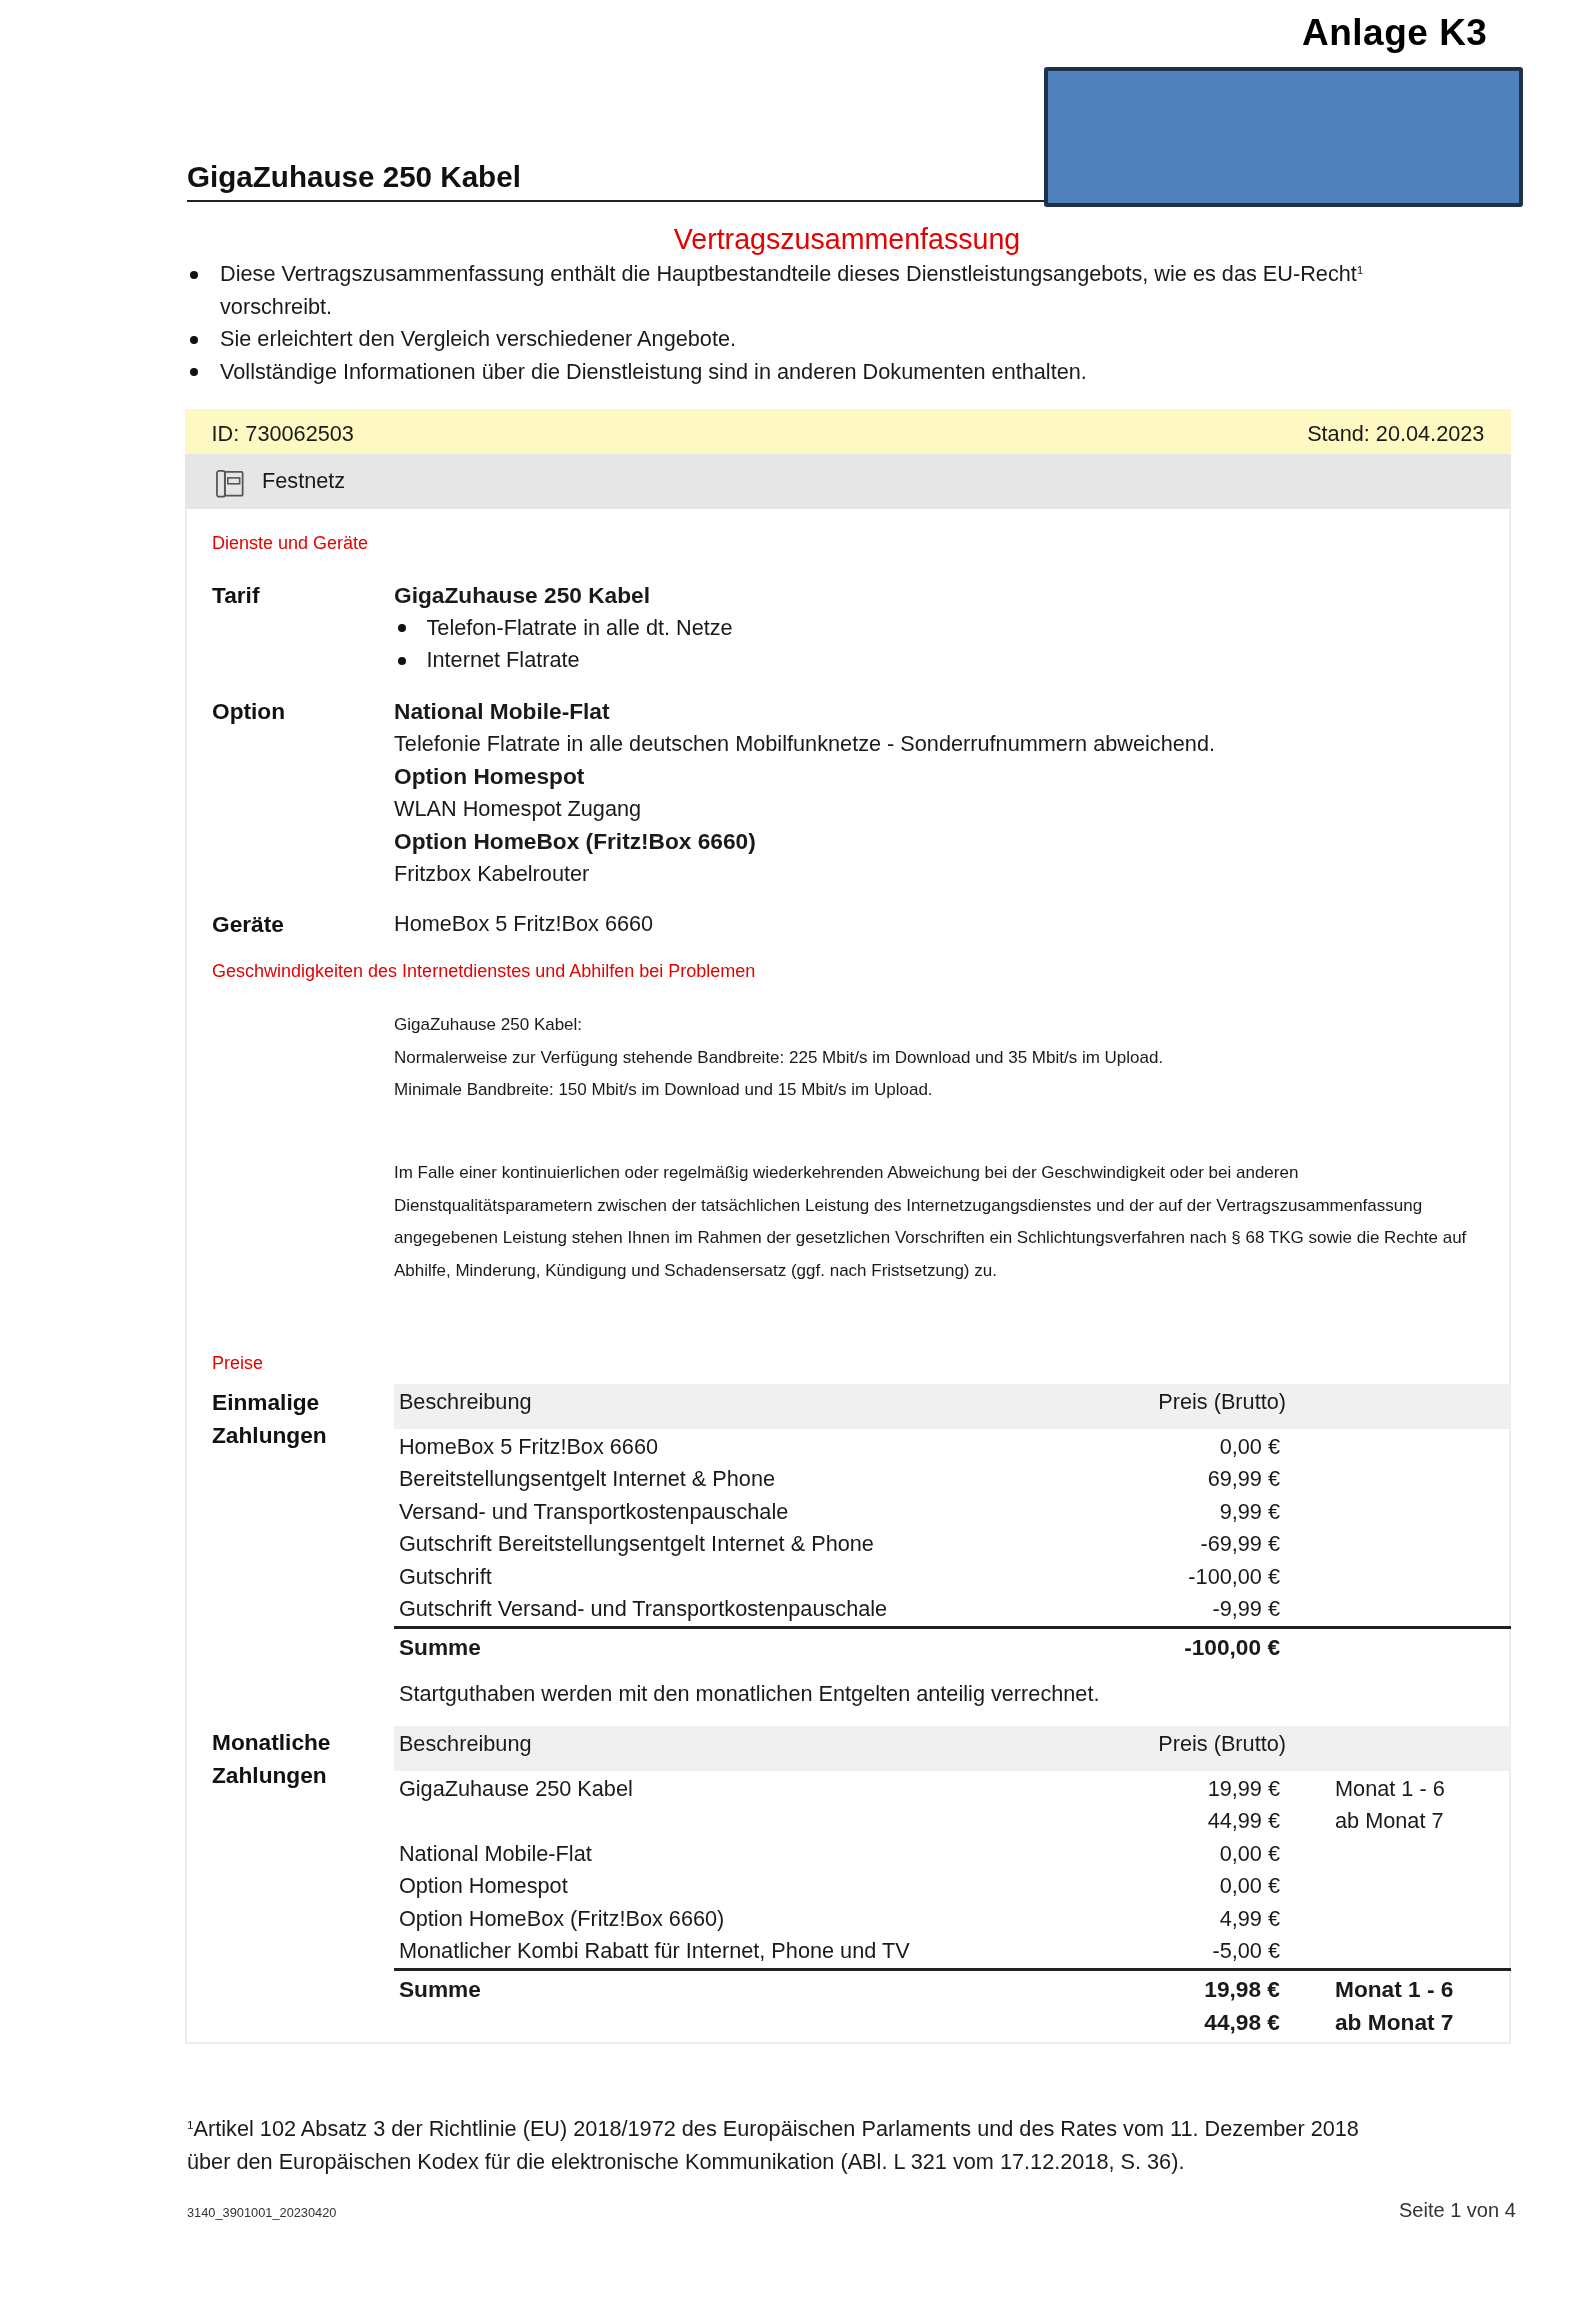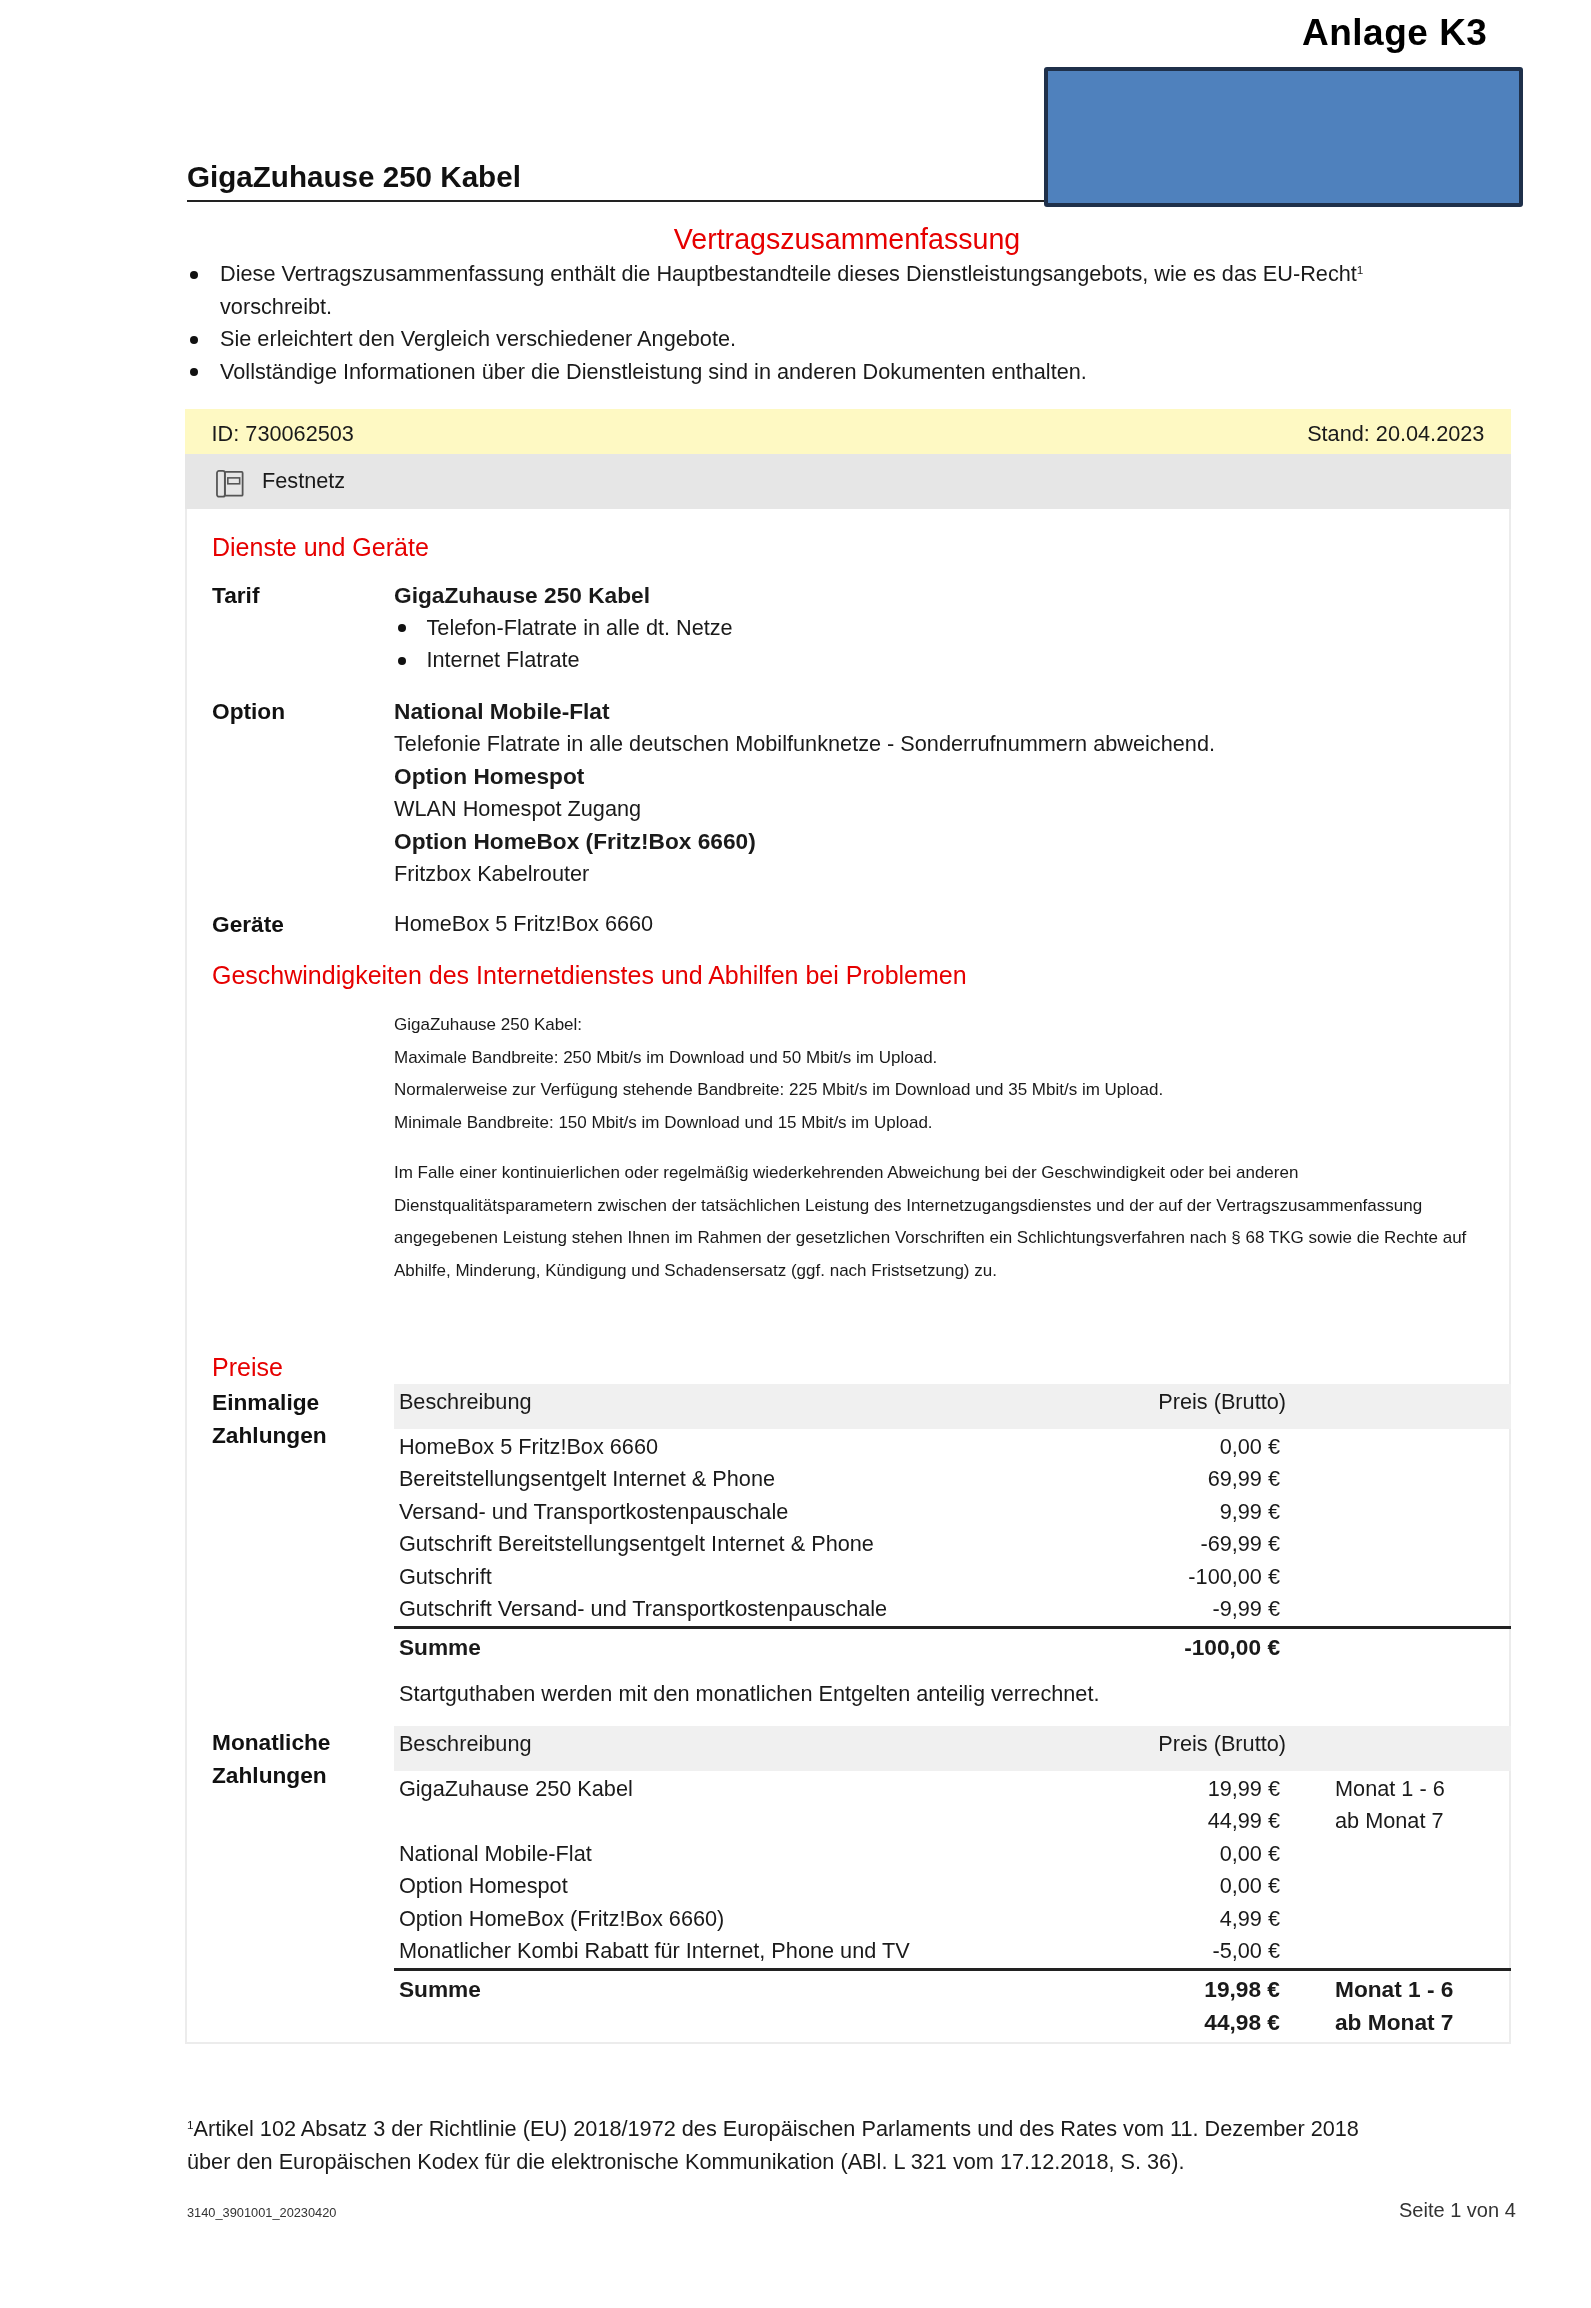--- a/index.html
+++ b/index.html
@@ -19,21 +19,21 @@
   sup { font-size: 11.8px; vertical-align: top; position: relative; top: -3.9px; }
 
   .panel { left: 185px; top: 409px; width: 1326px; height: 1635px; border: 2px solid #ececec; border-top: none; box-sizing: border-box; }
   .infobar { left: 185px; top: 409px; width: 1326px; height: 45px; background: #fef9c3; font-size: 21.7px; }
   .infobar .id { position: absolute; left: 26.6px; top: 11.8px; }
   .infobar .stand { position: absolute; right: 26.6px; top: 11.8px; }
   .catbar { left: 185px; top: 454px; width: 1326px; height: 55px; background: #e6e6e6; font-size: 21.7px; }
   .catbar .ico { position: absolute; left: 29.6px; top: 14.8px; width: 29.6px; height: 29.6px; }
   .catbar .lbl { position: absolute; left: 77px; top: 13.8px; }
 
-  .sec { left: 212px; font-size: 25px; color: #e60000; }
+  .sec { left: 212px; font-size: 18px; color: #e60000; }
   .lab { left: 212px; font-size: 22.7px; font-weight: bold; color: #111; line-height: 32.5px; }
   .val { left: 394px; font-size: 21.7px; line-height: 32.5px; width: 1103px; }
   .val .bold { font-weight: bold; font-size: 22.7px; }
   .val .sub { position: relative; padding-left: 32.5px; }
   .val .sub::before { content: ""; position: absolute; left: 23.6px; top: 12.8px; width: 7.9px; height: 7.9px; border-radius: 50%; background: #111; margin-left: -19.7px; }
   .para { left: 394px; width: 1103px; font-size: 17px; line-height: 32.5px; }
 
   .tbl { left: 394px; width: 1117px; font-size: 21.7px; }
   .tbl .hd { height: 45px; background: #f0f0f0; position: relative; }
   .tbl .row { height: 32.5px; position: relative; }
@@ -98,21 +98,20 @@
   <div class="bold">Option HomeBox (Fritz!Box 6660)</div>
   <div>Fritzbox Kabelrouter</div>
 </div>
 
 <div class="abs lab" style="top:908px;">Geräte</div>
 <div class="abs val" style="top:908px;">HomeBox 5 Fritz!Box 6660</div>
 
 <div class="abs sec" style="top:961px;">Geschwindigkeiten des Internetdienstes und Abhilfen bei Problemen</div>
 <div class="abs para" style="top:1009px;">
   <div>GigaZuhause 250 Kabel:</div>
-  <div>Maximale Bandbreite: 250 Mbit/s im Download und 50 Mbit/s im Upload.</div>
   <div>Normalerweise zur Verfügung stehende Bandbreite: 225 Mbit/s im Download und 35 Mbit/s im Upload.</div>
   <div>Minimale Bandbreite: 150 Mbit/s im Download und 15 Mbit/s im Upload.</div>
 </div>
 <div class="abs para" style="top:1157px;">Im Falle einer kontinuierlichen oder regelmäßig wiederkehrenden Abweichung bei der Geschwindigkeit oder bei anderen Dienstqualitätsparametern zwischen der tatsächlichen Leistung des Internetzugangsdienstes und der auf der Vertragszusammenfassung angegebenen Leistung stehen Ihnen im Rahmen der gesetzlichen Vorschriften ein Schlichtungsverfahren nach § 68 TKG sowie die Rechte auf Abhilfe, Minderung, Kündigung und Schadensersatz (ggf. nach Fristsetzung) zu.</div>
 
 <div class="abs sec" style="top:1341px;margin-top:12px;">Preise</div>
 
 <div class="abs lab" style="top:1386px;">
   <div>Einmalige</div>
   <div>Zahlungen</div>

